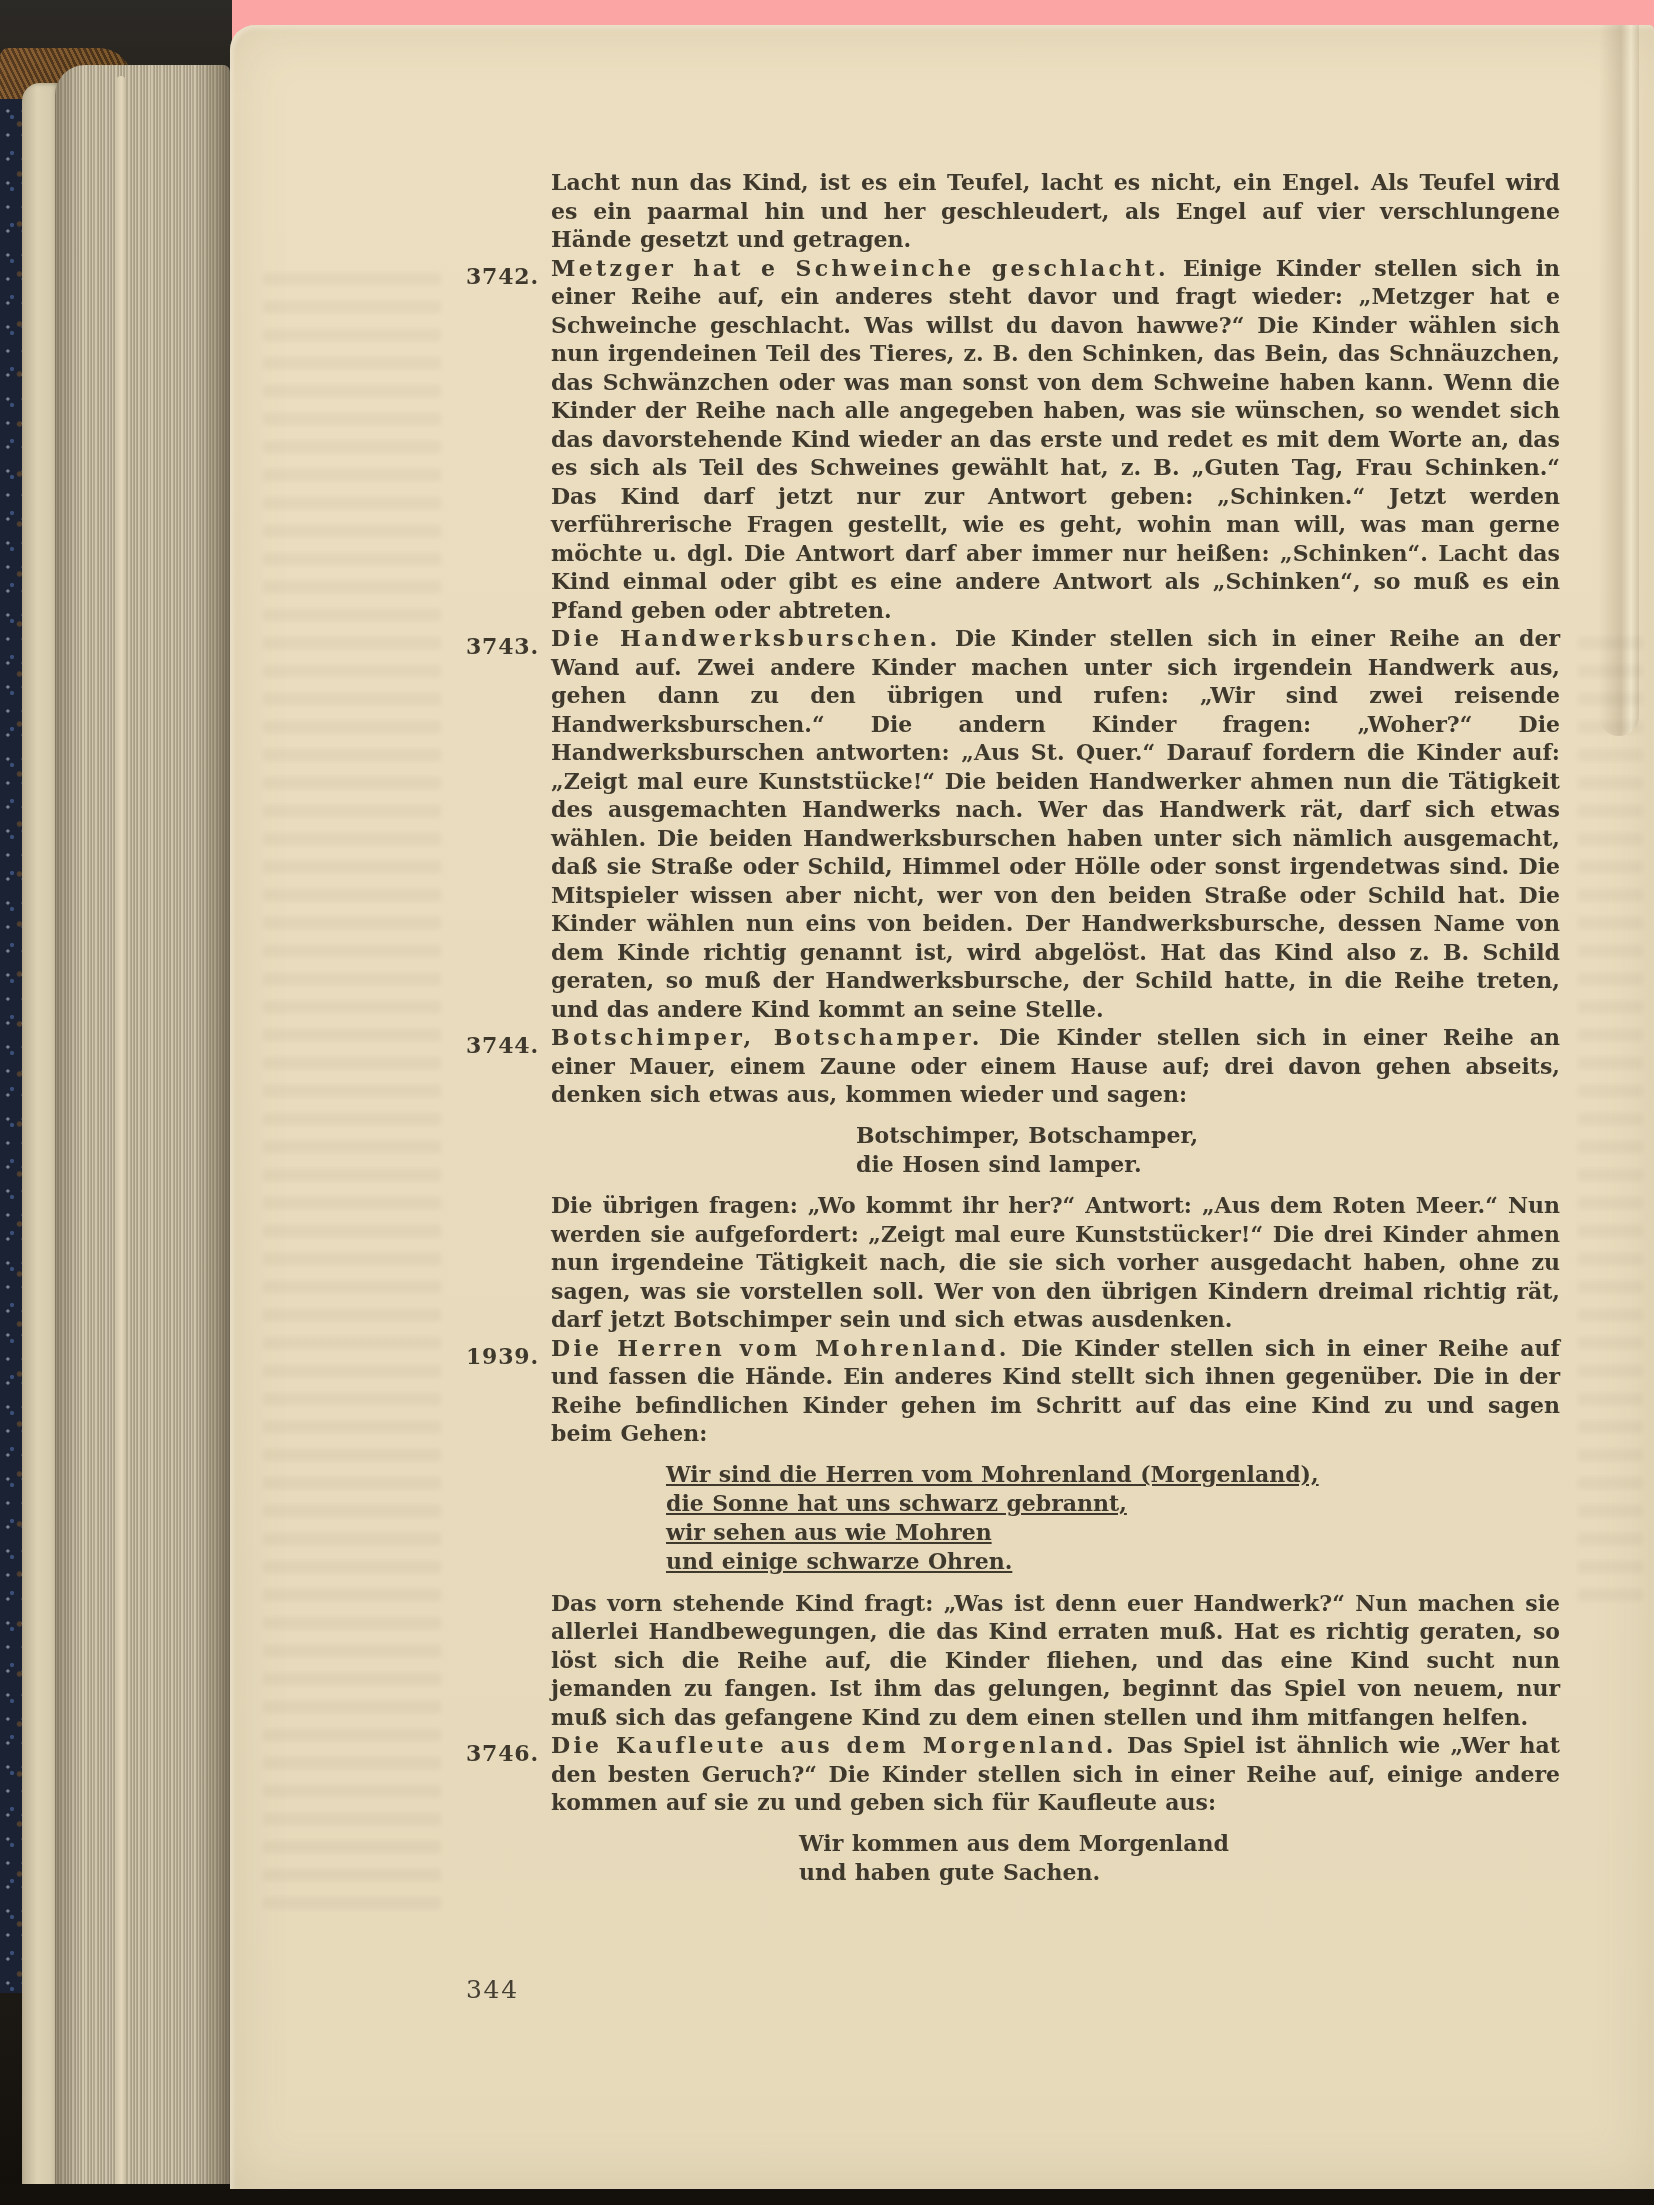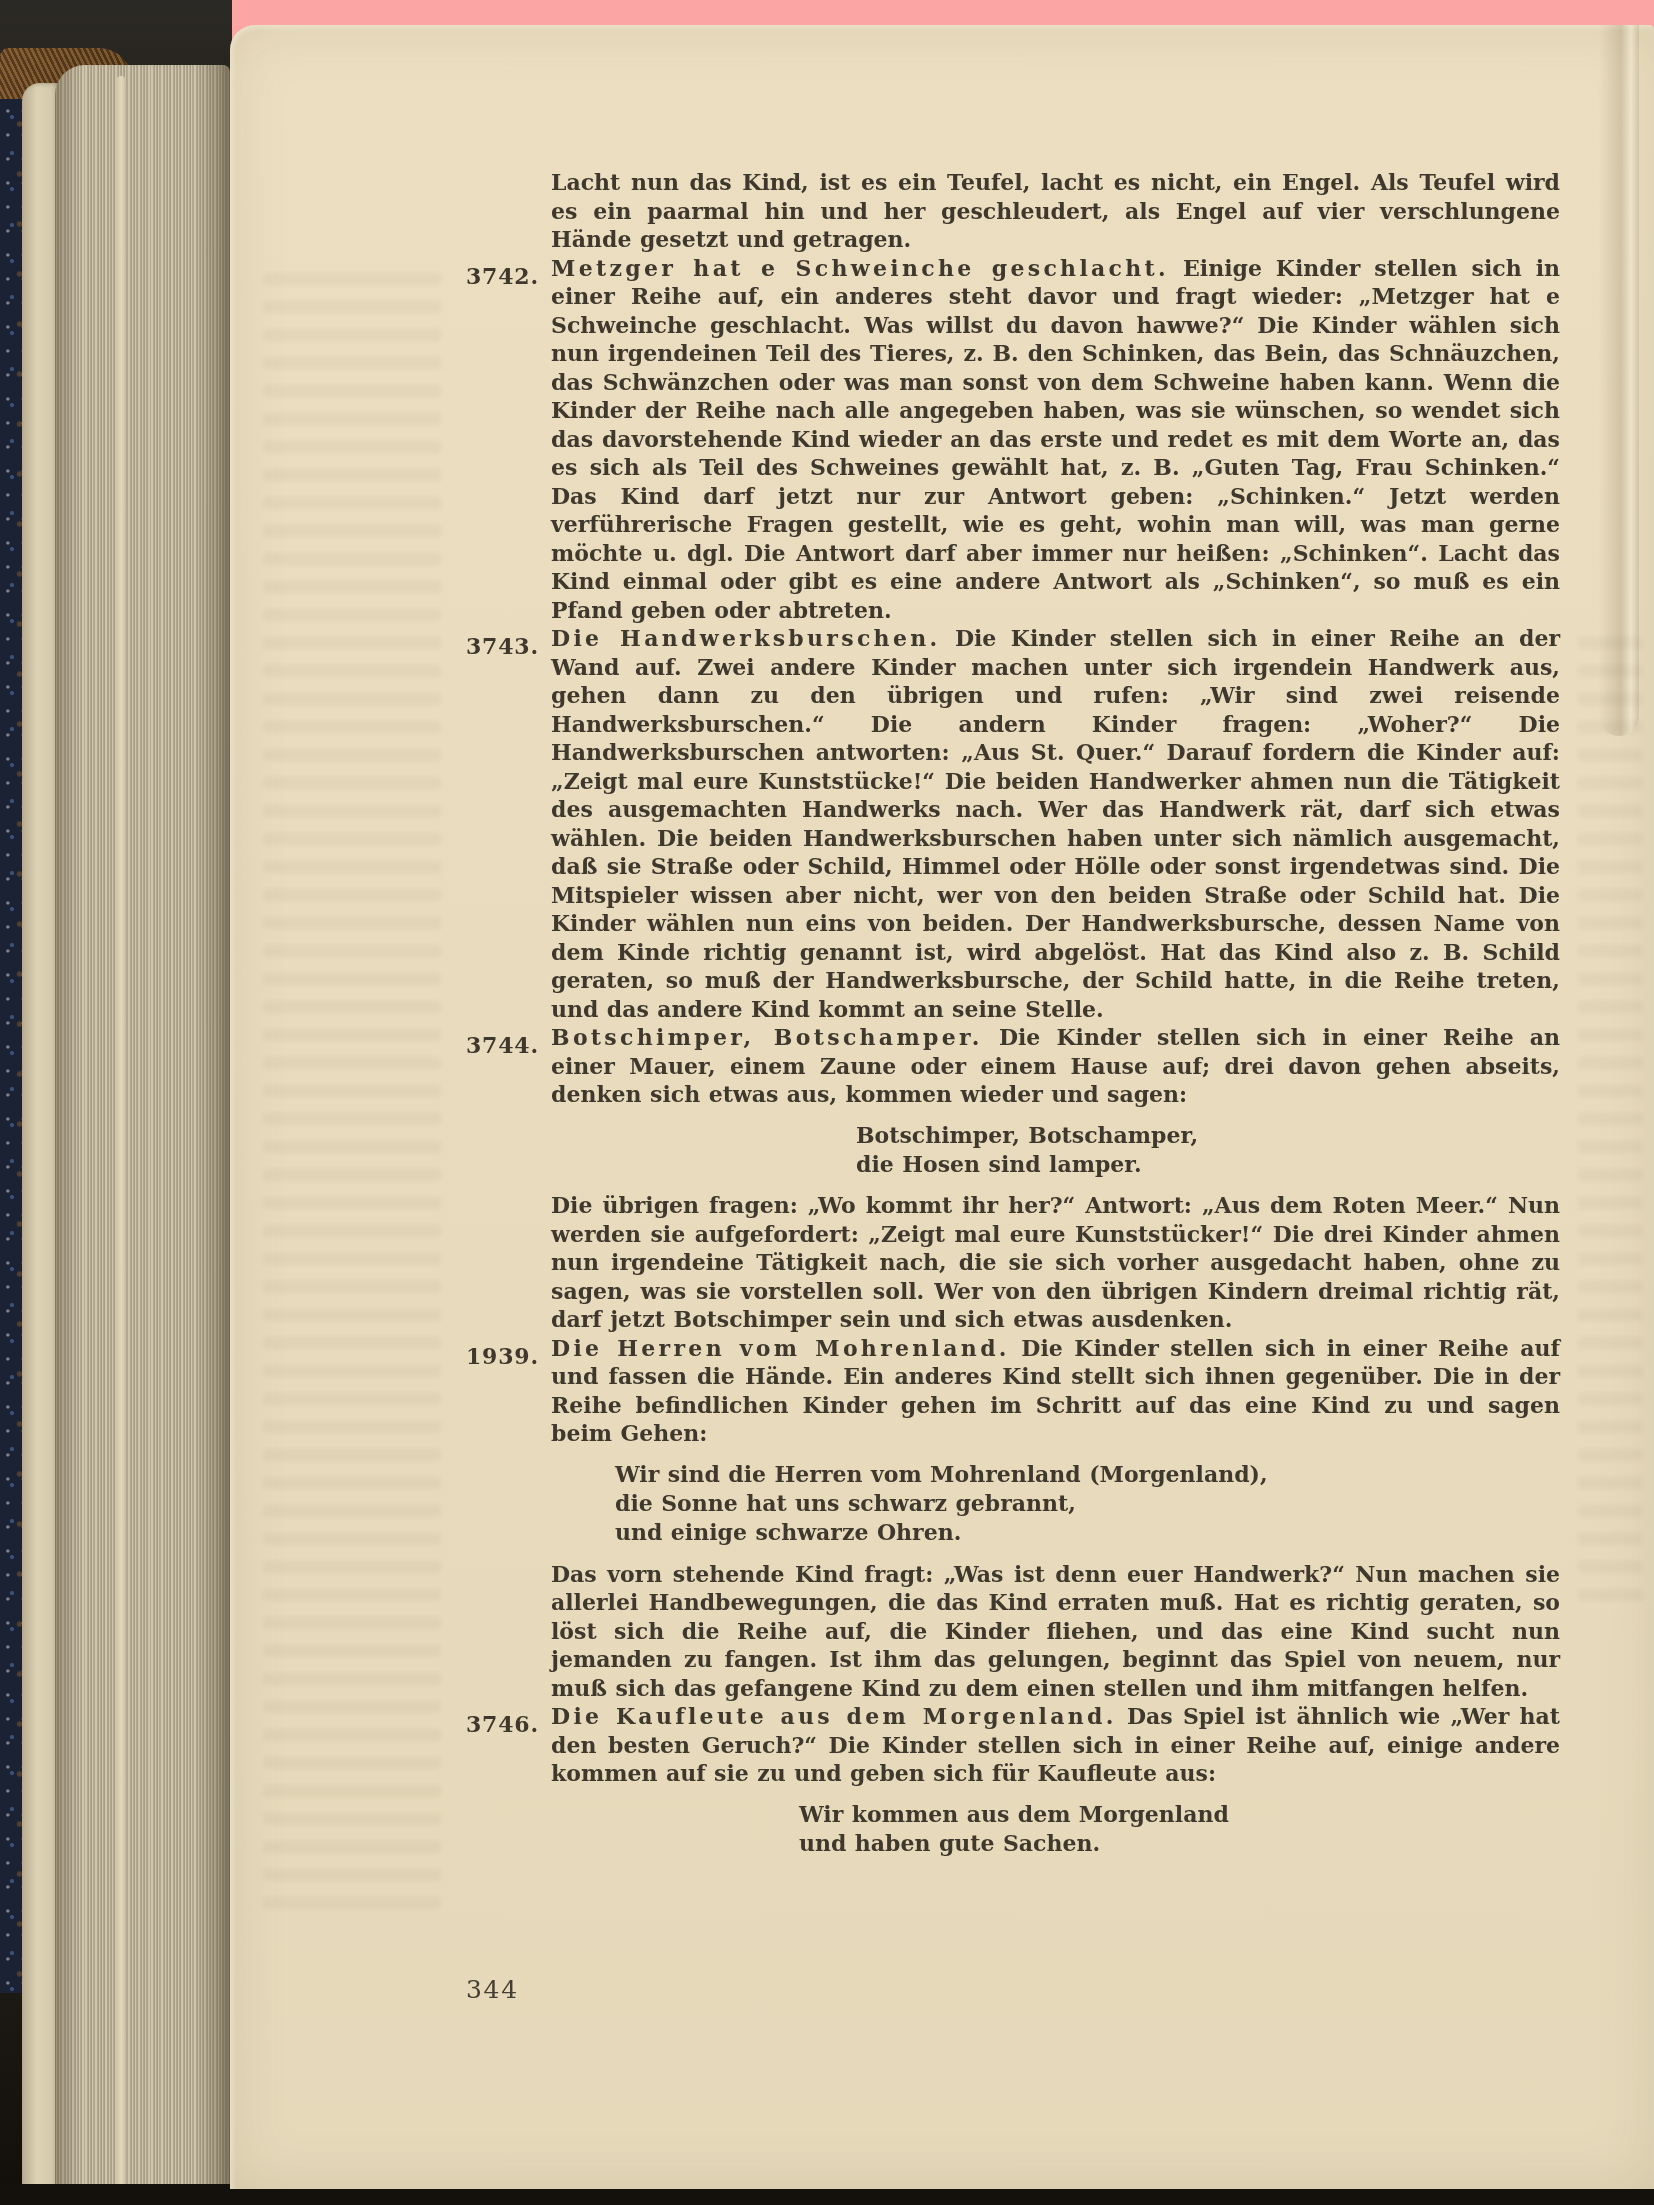--- a/index.html
+++ b/index.html
@@ -149,23 +149,24 @@
           <div class="entry-paragraph"><span class="entry-title">Botschimper, Botschamper.</span> <span>Die Kinder stellen sich in einer Reihe an einer Mauer, einem Zaune oder einem Hause auf; drei davon gehen abseits, denken sich etwas aus, kommen wieder und sagen:</span></div>
           <div class="verse" style="margin-left: 305px;">
             <span class="verse-line">Botschimper, Botschamper,</span>
             <span class="verse-line">die Hosen sind lamper.</span>
           </div>
           <div class="entry-paragraph"><span>Die übrigen fragen: „Wo kommt ihr her?“ Antwort: „Aus dem Roten Meer.“ Nun werden sie aufgefordert: „Zeigt mal eure Kunststücker!“ Die drei Kinder ahmen nun irgendeine Tätigkeit nach, die sie sich vorher ausgedacht haben, ohne zu sagen, was sie vorstellen soll. Wer von den übrigen Kindern dreimal richtig rät, darf jetzt Botschimper sein und sich etwas ausdenken.</span></div>
         </div>
         <div class="entry">
           <span class="entry-number">1939.</span>
           <div class="entry-paragraph"><span class="entry-title">Die Herren vom Mohrenland.</span> <span>Die Kinder stellen sich in einer Reihe auf und fassen die Hände. Ein anderes Kind stellt sich ihnen gegenüber. Die in der Reihe befindlichen Kinder gehen im Schritt auf das eine Kind zu und sagen beim Gehen:</span></div>
-          <div class="verse" style="margin-left: 64px;">
+          <div class="verse" style="margin-left: 115px; text-decoration: underline;">
             <span class="verse-line">Wir sind die Herren vom Mohrenland (Morgenland),</span>
             <span class="verse-line">die Sonne hat uns schwarz gebrannt,</span>
+            <span class="verse-line">wir sehen aus wie Mohren</span>
             <span class="verse-line">und einige schwarze Ohren.</span>
           </div>
           <div class="entry-paragraph"><span>Das vorn stehende Kind fragt: „Was ist denn euer Handwerk?“ Nun machen sie allerlei Handbewegungen, die das Kind erraten muß. Hat es richtig geraten, so löst sich die Reihe auf, die Kinder fliehen, und das eine Kind sucht nun jemanden zu fangen. Ist ihm das gelungen, beginnt das Spiel von neuem, nur muß sich das gefangene Kind zu dem einen stellen und ihm mitfangen helfen.</span></div>
         </div>
         <div class="entry">
           <span class="entry-number">3746.</span>
           <div class="entry-paragraph"><span class="entry-title">Die Kaufleute aus dem Morgenland.</span> <span>Das Spiel ist ähnlich wie „Wer hat den besten Geruch?“ Die Kinder stellen sich in einer Reihe auf, einige andere kommen auf sie zu und geben sich für Kaufleute aus:</span></div>
           <div class="verse" style="margin-left: 248px;">
             <span class="verse-line">Wir kommen aus dem Morgenland</span>
             <span class="verse-line">und haben gute Sachen.</span>

